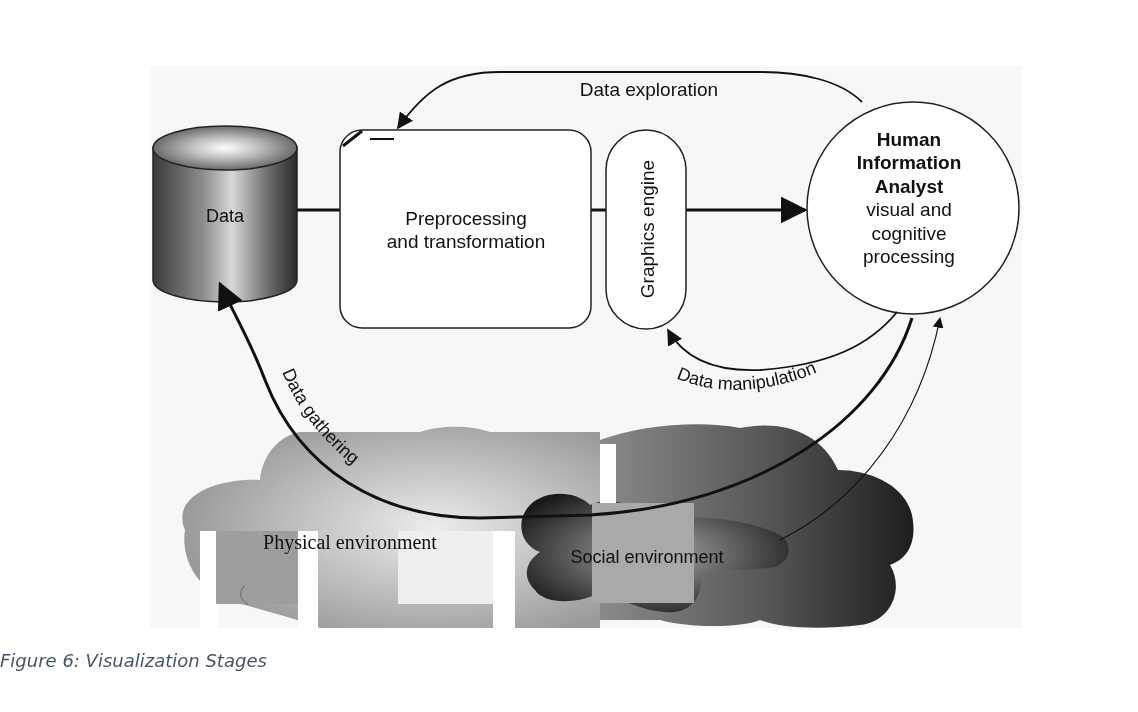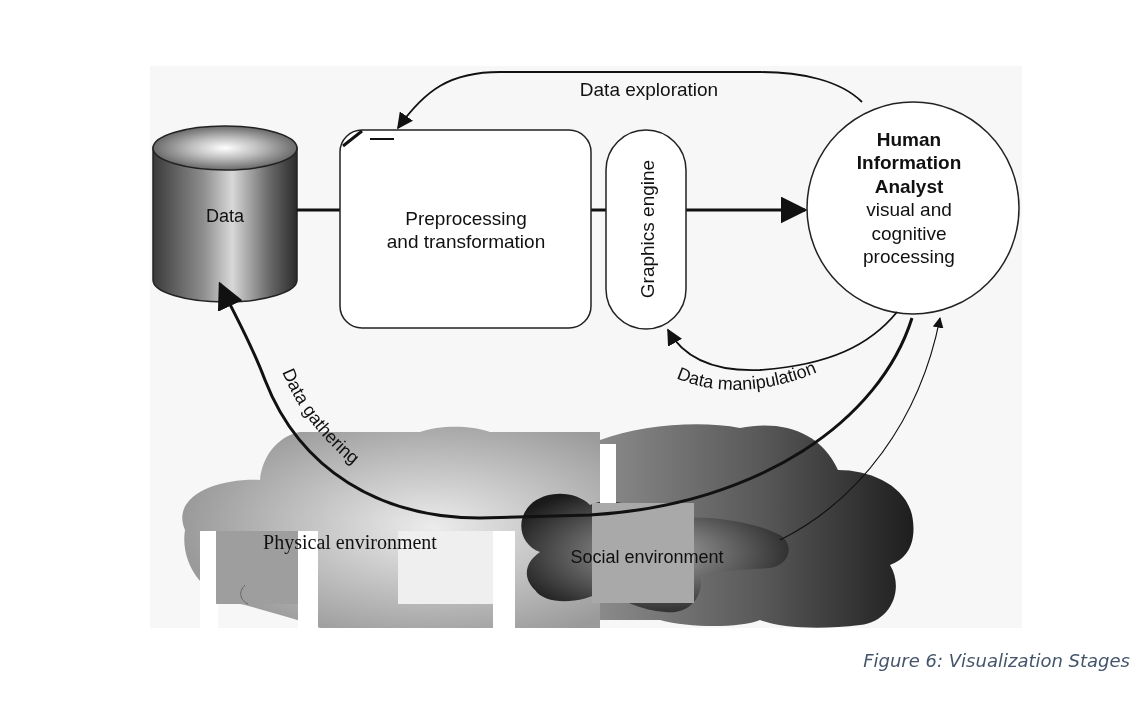--- a/index.html
+++ b/index.html
@@ -1,20 +1,20 @@
 <!DOCTYPE html>
 <html><head>
 <meta charset="utf-8">
 <style>
   html, body { margin: 0; padding: 0; background: #ffffff; }
   body { width: 1138px; height: 712px; position: relative; overflow: hidden; font-family: "Liberation Sans", sans-serif; }
   #figure { position: absolute; left: 0; top: 0; width: 1138px; height: 712px; }
   .t { font-family: "Liberation Sans", sans-serif; fill: #111; }
   .caption {
-    position: absolute; left: 0; top: 650px; width: 1130px; text-align: right;
+    position: absolute; left: 0; top: 650px; width: 1130px; text-align: left;
     font-family: "DejaVu Sans", sans-serif; font-style: italic; font-size: 18px; color: #44546a;
   }
 </style>
 </head>
 <body>
 
 <svg id="figure" width="1138" height="712" viewBox="0 0 1138 712" xmlns="http://www.w3.org/2000/svg">
   <defs>
     <linearGradient id="cylBody" x1="0" x2="1" y1="0" y2="0">
       <stop offset="0" stop-color="#3a3a3a"></stop>

